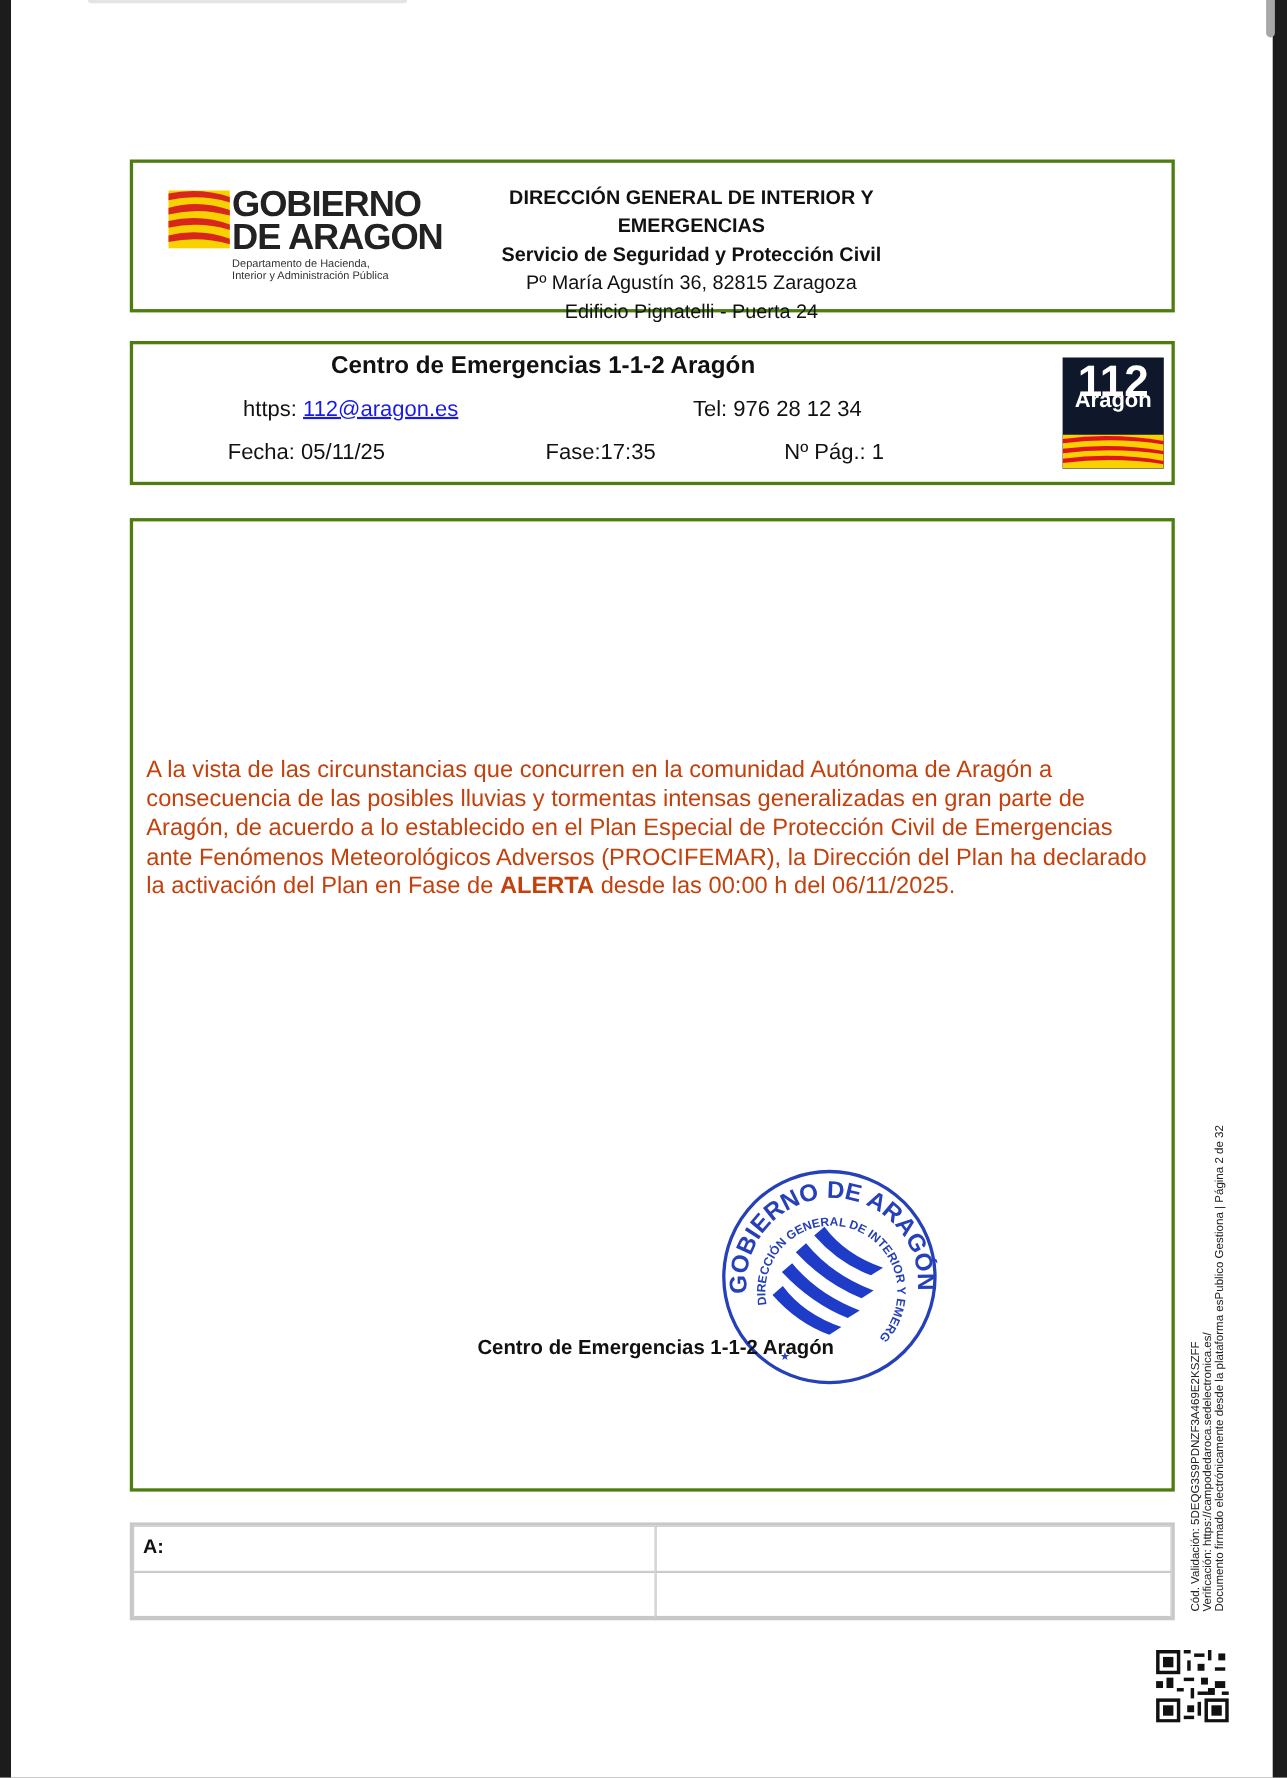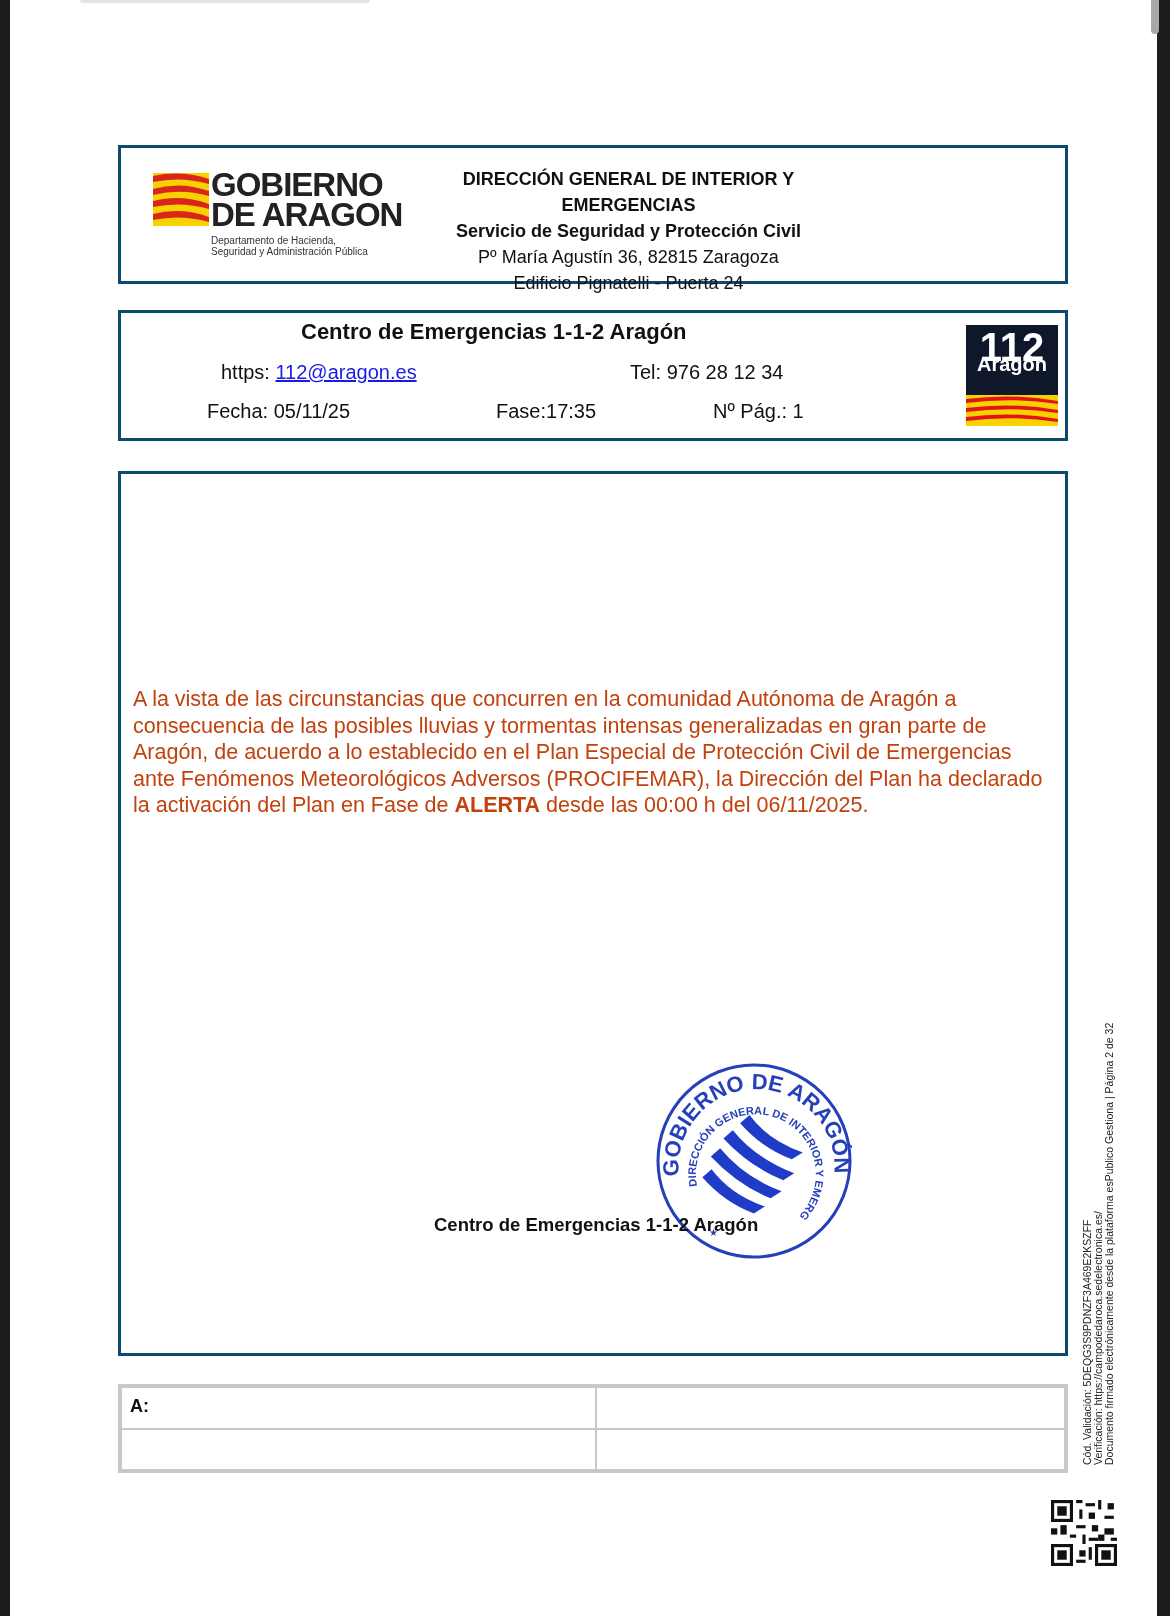--- a/index.html
+++ b/index.html
@@ -1,20 +1,20 @@
 <!DOCTYPE html>
 <html><head>
 <meta charset="utf-8">
 <style>
   html,body{margin:0;padding:0;}
   body{width:1170px;height:1616px;background:#1c1c1c;position:relative;overflow:hidden;font-family:"Liberation Sans",sans-serif;}
   .page{position:absolute;left:10px;top:0;width:1147px;height:1616px;background:#fff;}
   .topbar{position:absolute;left:70px;top:0;width:290px;height:3px;background:#e4e4e4;border-radius:0 0 6px 6px;}
   .scrollbar{position:absolute;left:1141px;top:0;width:8px;height:34px;background:#a8a8a8;border-radius:0 0 4px 4px;}
-  .box{position:absolute;border:3px solid #0c4a6e;box-sizing:border-box;background:#fff;}
+  .box{position:absolute;border:3px solid #4d7c0f;box-sizing:border-box;background:#fff;}
   .cal{font-family:"Liberation Sans",sans-serif;}
   
   #hdr1{left:108px;top:145px;width:950px;height:139px;}
   .gob-logo{position:absolute;left:32px;top:22px;width:250px;height:95px;}
   .flag{position:absolute;left:0;top:3px;width:56px;height:53px;}
   .gob-text{position:absolute;left:58px;top:0;font-weight:bold;font-size:33px;line-height:30px;letter-spacing:-1px;color:#222;}
   .gob-sub{position:absolute;left:58px;top:65px;font-size:10px;line-height:11px;color:#333;}
   .dir{position:absolute;left:280px;top:18px;width:455px;text-align:center;color:#111;font-size:18px;line-height:26px;}
   .dir .b{font-weight:bold;}
   .pc-logo{position:absolute;left:818px;top:12px;width:100px;height:110px;}
@@ -57,21 +57,21 @@
         <path d="M0 16 Q28 8 56 18 L56 23 Q28 15 0 22Z" fill="#d9261c"></path>
         <path d="M0 28 Q28 21 56 31 L56 36 Q28 28 0 34Z" fill="#d9261c"></path>
         <path d="M0 41 Q28 34 56 44 L56 49 Q28 41 0 47Z" fill="#d9261c"></path>
       </svg>
       <div class="gob-text">
         <div>GOBIERNO</div>
         <div>DE ARAGON</div>
       </div>
       <div class="gob-sub">
         <div>Departamento de Hacienda,</div>
-        <div>Seguridad y Administración Pública</div>
+        <div>Interior y Administración Pública</div>
       </div>
     </div>
     <div class="dir">
       <div class="b">DIRECCIÓN GENERAL DE INTERIOR Y EMERGENCIAS</div>
       <div class="b">Servicio de Seguridad y Protección Civil</div>
       <div>Pº María Agustín 36, 82815 Zaragoza</div>
       <div>Edificio Pignatelli - Puerta 24</div>
     </div>
   </div>
 

